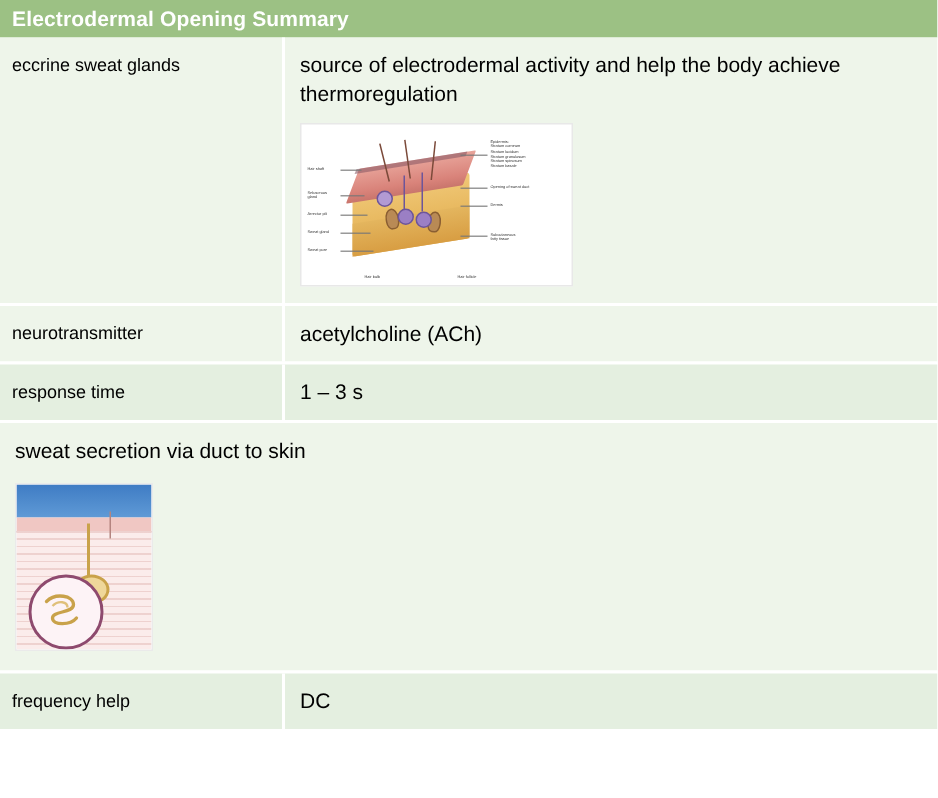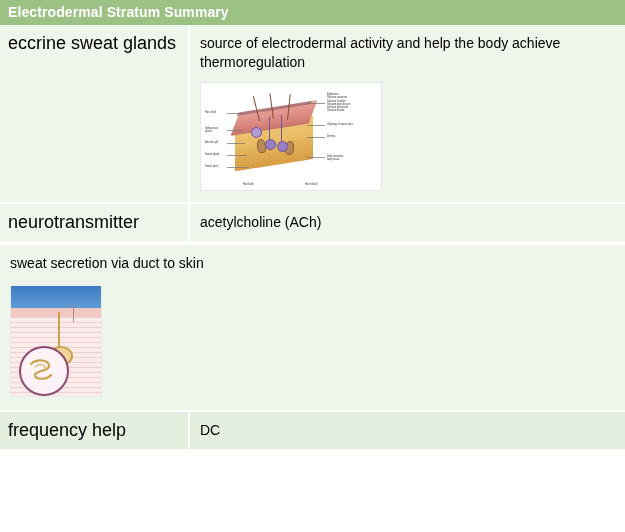--- a/index.html
+++ b/index.html
@@ -34,21 +34,21 @@
     align-items: stretch;
     box-sizing: border-box;
   }
   .row.shade-a { background: #e4efe0; }
   .row.shade-b { background: #eef5ea; }
   .cell-label {
     width: 190px;
     min-width: 190px;
     box-sizing: border-box;
     padding: 9px 0 9px 8px;
-    font-size: 18px;
+    font-size: 12px;
     color: #000000;
     border-right: 2px solid #ffffff;
     line-height: 18px;
   }
   .cell-value {
     flex: 1;
     box-sizing: border-box;
     padding: 9px 10px 9px 10px;
     font-size: 14px;
     color: #000000;
@@ -243,21 +243,21 @@
     width: 1px;
     height: 18px;
     background: #b4847f;
   }
 </style>
 </head>
 <body>
 
 <div class="table-wrap">
 
-  <div class="title-bar">Electrodermal Stratum Summary</div>
+  <div class="title-bar">Electrodermal Opening Summary</div>
 
   <div class="row shade-b">
     <div class="cell-label">eccrine sweat glands</div>
     <div class="cell-value">
       <div>source of electrodermal activity and help the body achieve thermoregulation</div>
 
       <div class="fig1">
         <div class="blockwrap">
           <div class="slab"></div>
           <div class="slab2"></div>
@@ -307,20 +307,24 @@
     </div>
   </div>
   <div class="row-sep"></div>
 
   <div class="row shade-b">
     <div class="cell-label">neurotransmitter</div>
     <div class="cell-value">acetylcholine (ACh)</div>
   </div>
   <div class="row-sep"></div>
 
+  <div class="row shade-a">
+    <div class="cell-label">response time</div>
+    <div class="cell-value">1 – 3 s</div>
+  </div>
   <div class="row-sep"></div>
 
   <div class="row shade-b">
     <div class="cell-value">
       <div>sweat secretion via duct to skin</div>
       <div class="fig2">
         <div class="sky"></div>
         <div class="epi"></div>
         <div class="dermis"></div>
         <div class="derm-lines"></div>

